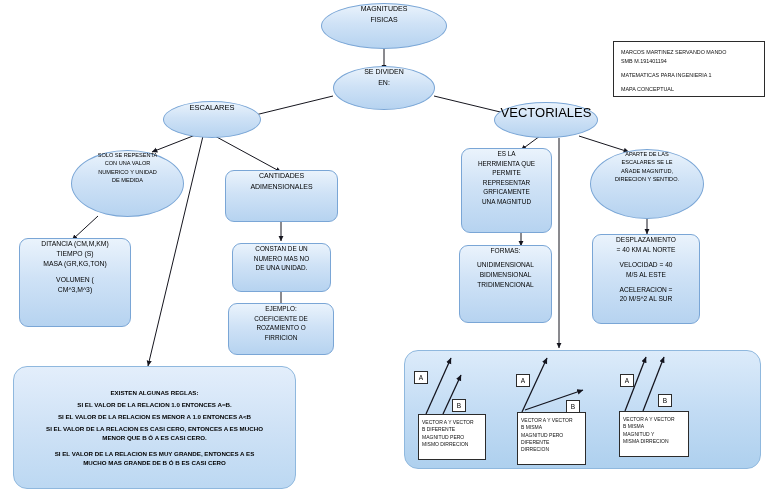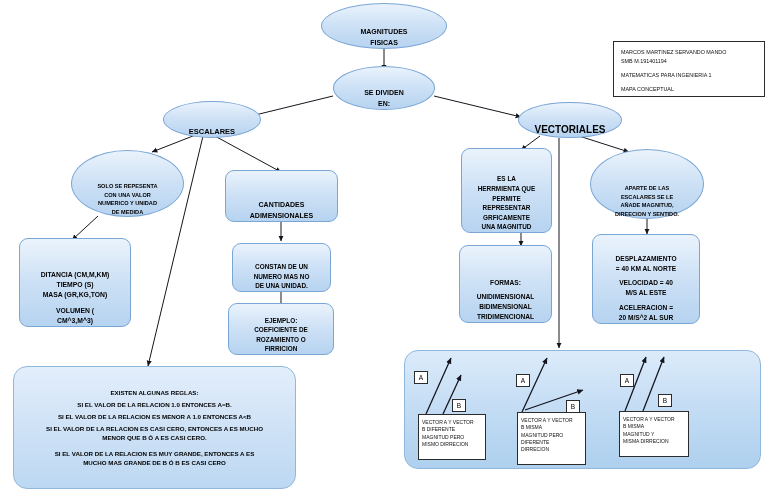--- a/index.html
+++ b/index.html
@@ -12,24 +12,24 @@
   }
   #canvas{position:absolute;left:0;top:0;width:768px;height:497px;}
   svg.wires{position:absolute;left:0;top:0;width:768px;height:497px;pointer-events:none;}
 
   .node{
     position:absolute;
     box-sizing:border-box;
     display:flex;
     flex-direction:column;
     align-items:center;
-    justify-content:flex-end;
+    justify-content:flex-start;
     text-align:center;
     color:#000;
-    font-weight:bold;
+    font-weight:normal;
     background:linear-gradient(180deg,#eaf3fc 0%,#cfe2f6 45%,#b6d3f0 100%);
     border:1px solid #7aa6d6;
   }
   .ellipse{border-radius:50%;}
   .rounded{border-radius:9px;}
   .node .ln{display:block;line-height:1.5;white-space:nowrap;}
 
   
   .plainbox{
     position:absolute;
@@ -148,21 +148,21 @@
 
   <div class="node ellipse" style="left:333px;top:66px;width:102px;height:44px;font-size:7px;">
     <span class="ln">SE DIVIDEN</span>
     <span class="ln">EN:</span>
   </div>
 
   <div class="node ellipse" style="left:163px;top:101px;width:98px;height:37px;font-size:7.5px;">
     <span class="ln">ESCALARES</span>
   </div>
 
-  <div class="node ellipse" style="left:518px;top:102px;width:104px;height:36px;font-size:10px;">
+  <div class="node ellipse" style="left:494px;top:102px;width:104px;height:36px;font-size:13px;">
     <span class="ln">VECTORIALES</span>
   </div>
 
   <div class="node ellipse" style="left:71px;top:150px;width:113px;height:67px;font-size:5.6px;">
     <span class="ln">SOLO SE REPESENTA</span>
     <span class="ln">CON UNA VALOR</span>
     <span class="ln">NUMERICO Y UNIDAD</span>
     <span class="ln">DE MEDIDA</span>
   </div>
 

